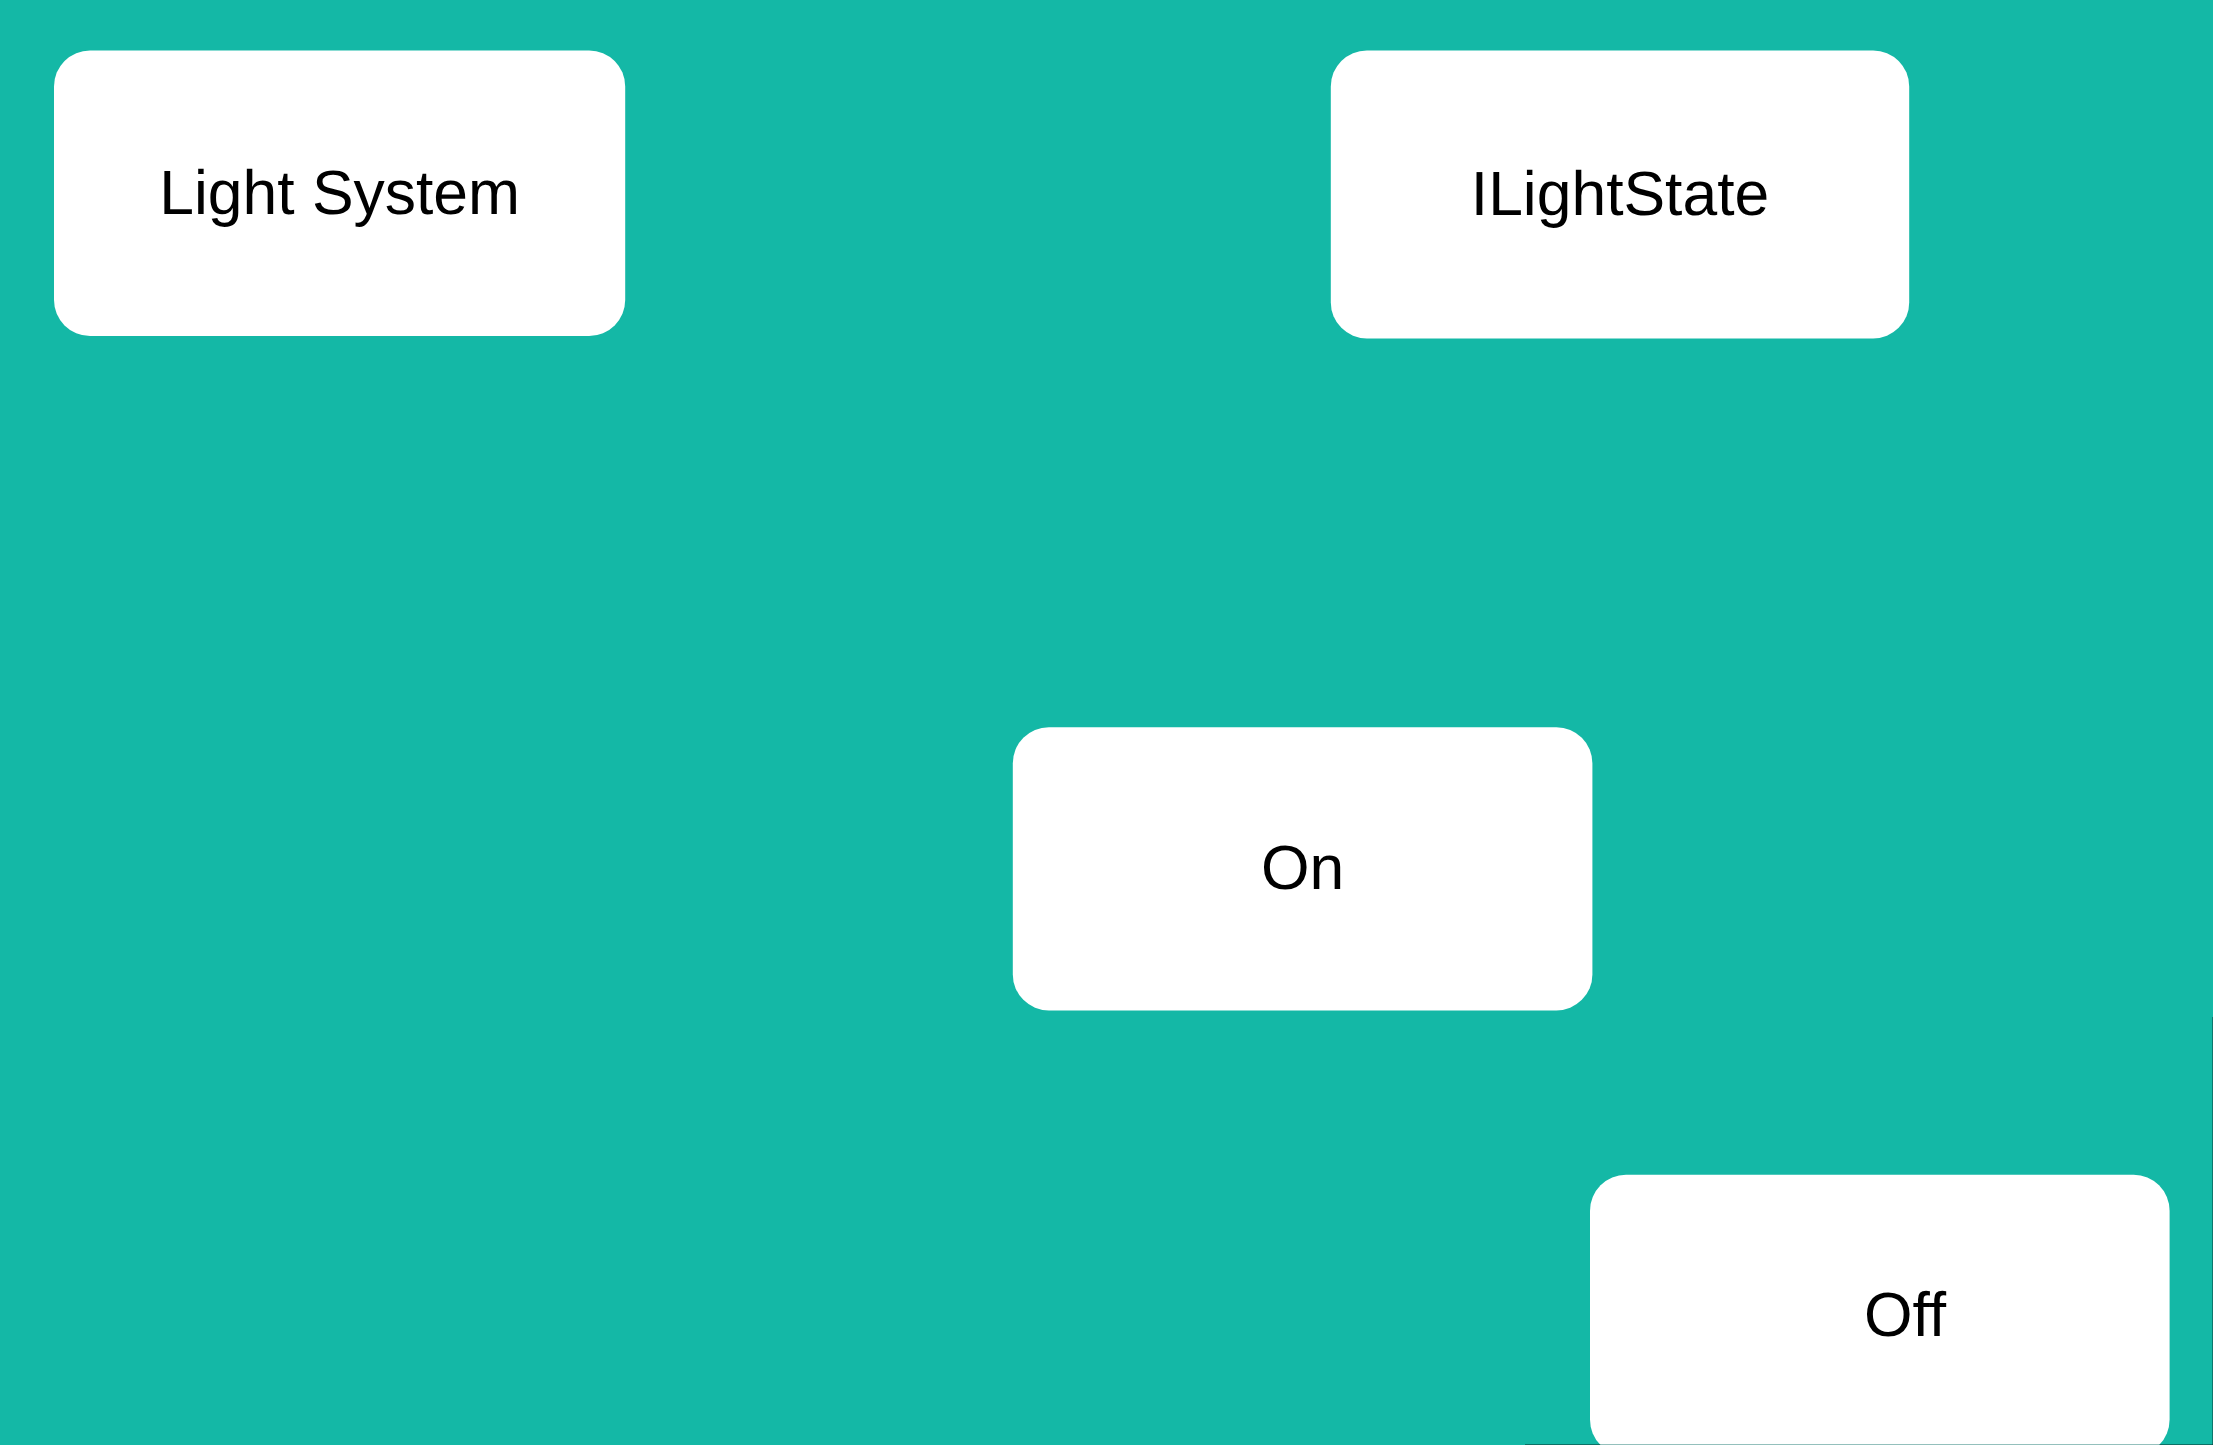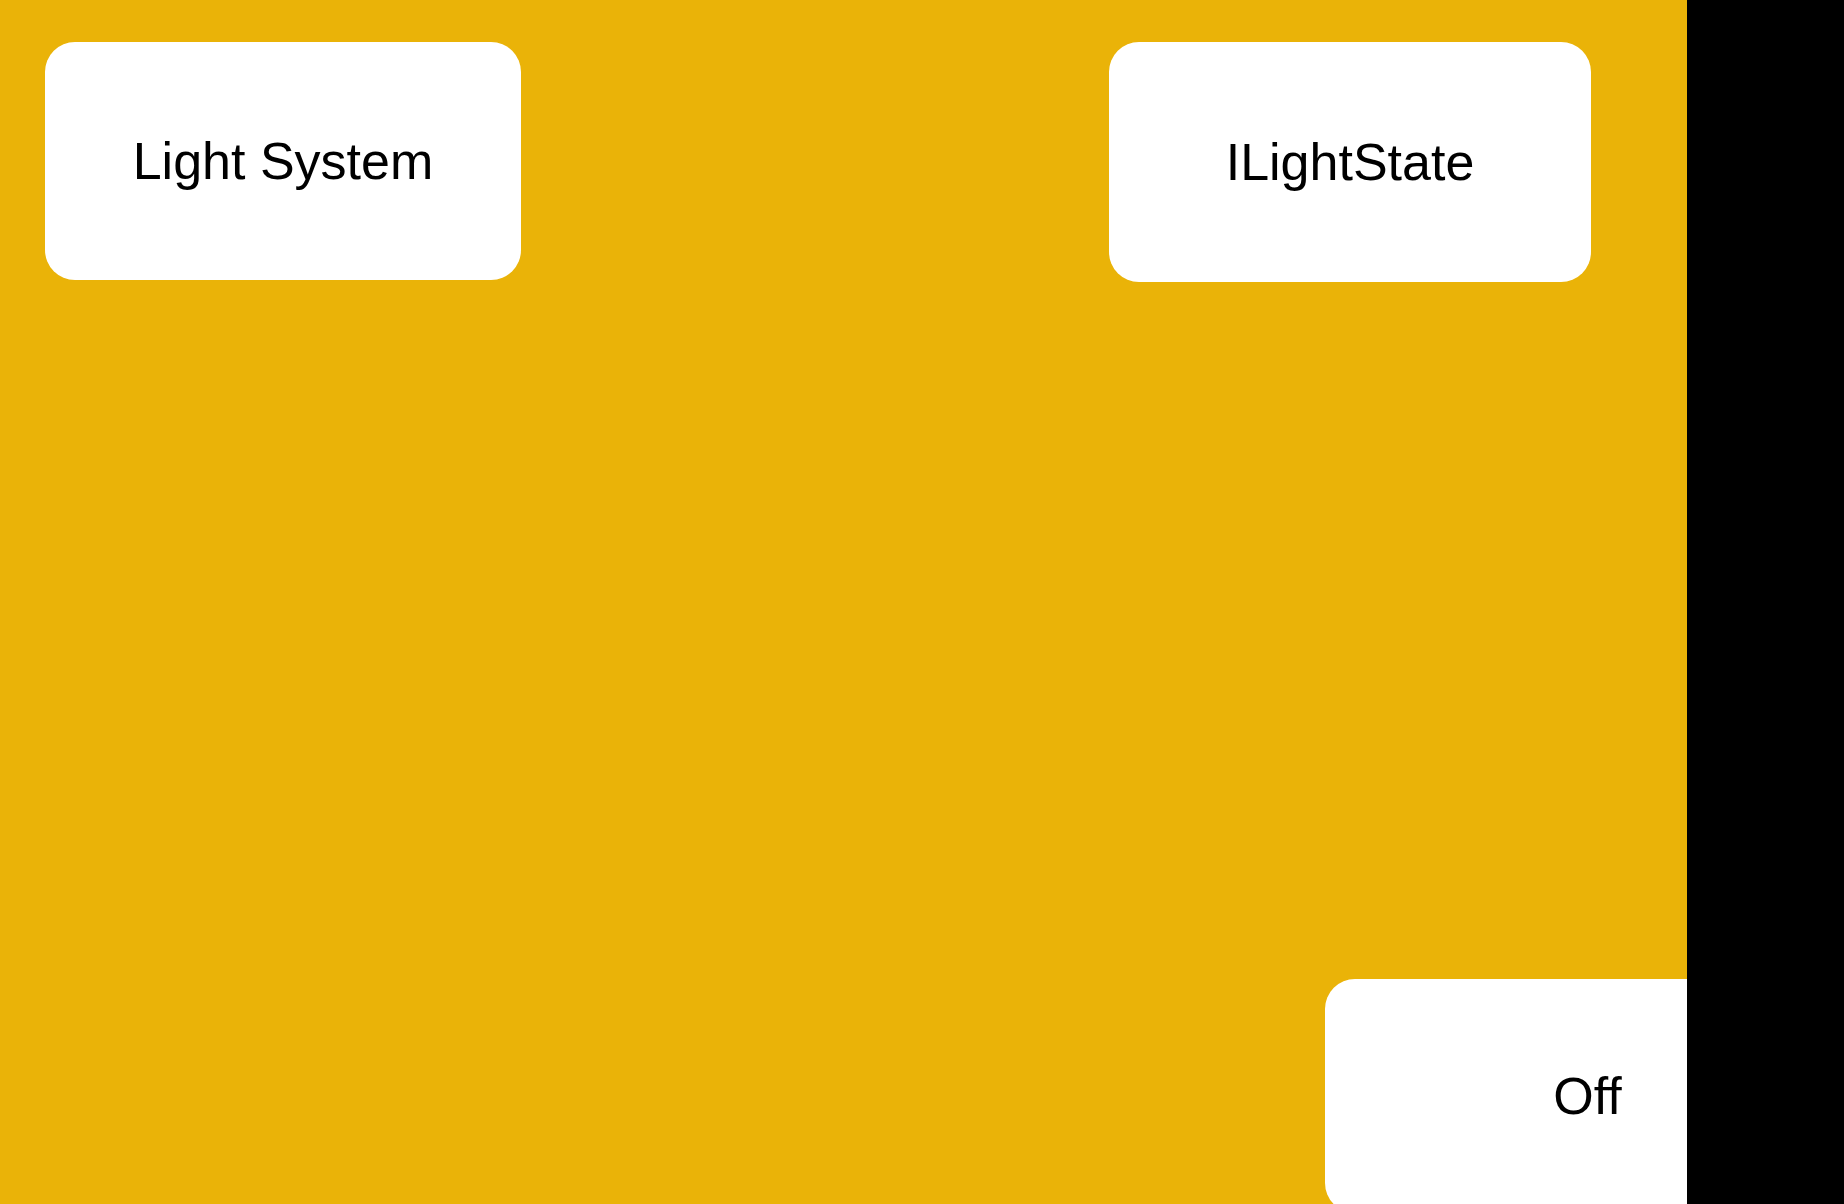--- a/index.html
+++ b/index.html
@@ -6,23 +6,23 @@
   html, body {
     margin: 0;
     padding: 0;
     background: #000000;
   }
   body {
     font-family: "Liberation Sans", sans-serif;
   }
   #canvas {
     position: relative;
-    width: 1687px;
+    width: 1844px;
     height: 1204px;
-    background: #eab308;
+    background: #14b8a6;
     overflow: hidden;
   }
   .node {
     position: absolute;
     background: #ffffff;
     border-radius: 30px;
     box-sizing: border-box;
     display: flex;
     align-items: center;
     justify-content: center;
@@ -48,18 +48,21 @@
 <div id="canvas">
 
   <div class="node" id="node-light-system">
     <span class="node-label">Light System</span>
   </div>
 
   <div class="node" id="node-ilightstate">
     <span class="node-label">ILightState</span>
   </div>
 
+  <div class="node" id="node-on">
+    <span class="node-label">On</span>
+  </div>
 
   <div class="node" id="node-off">
     <span class="node-label">Off</span>
   </div>
 
 </div>
 
 </body></html>

